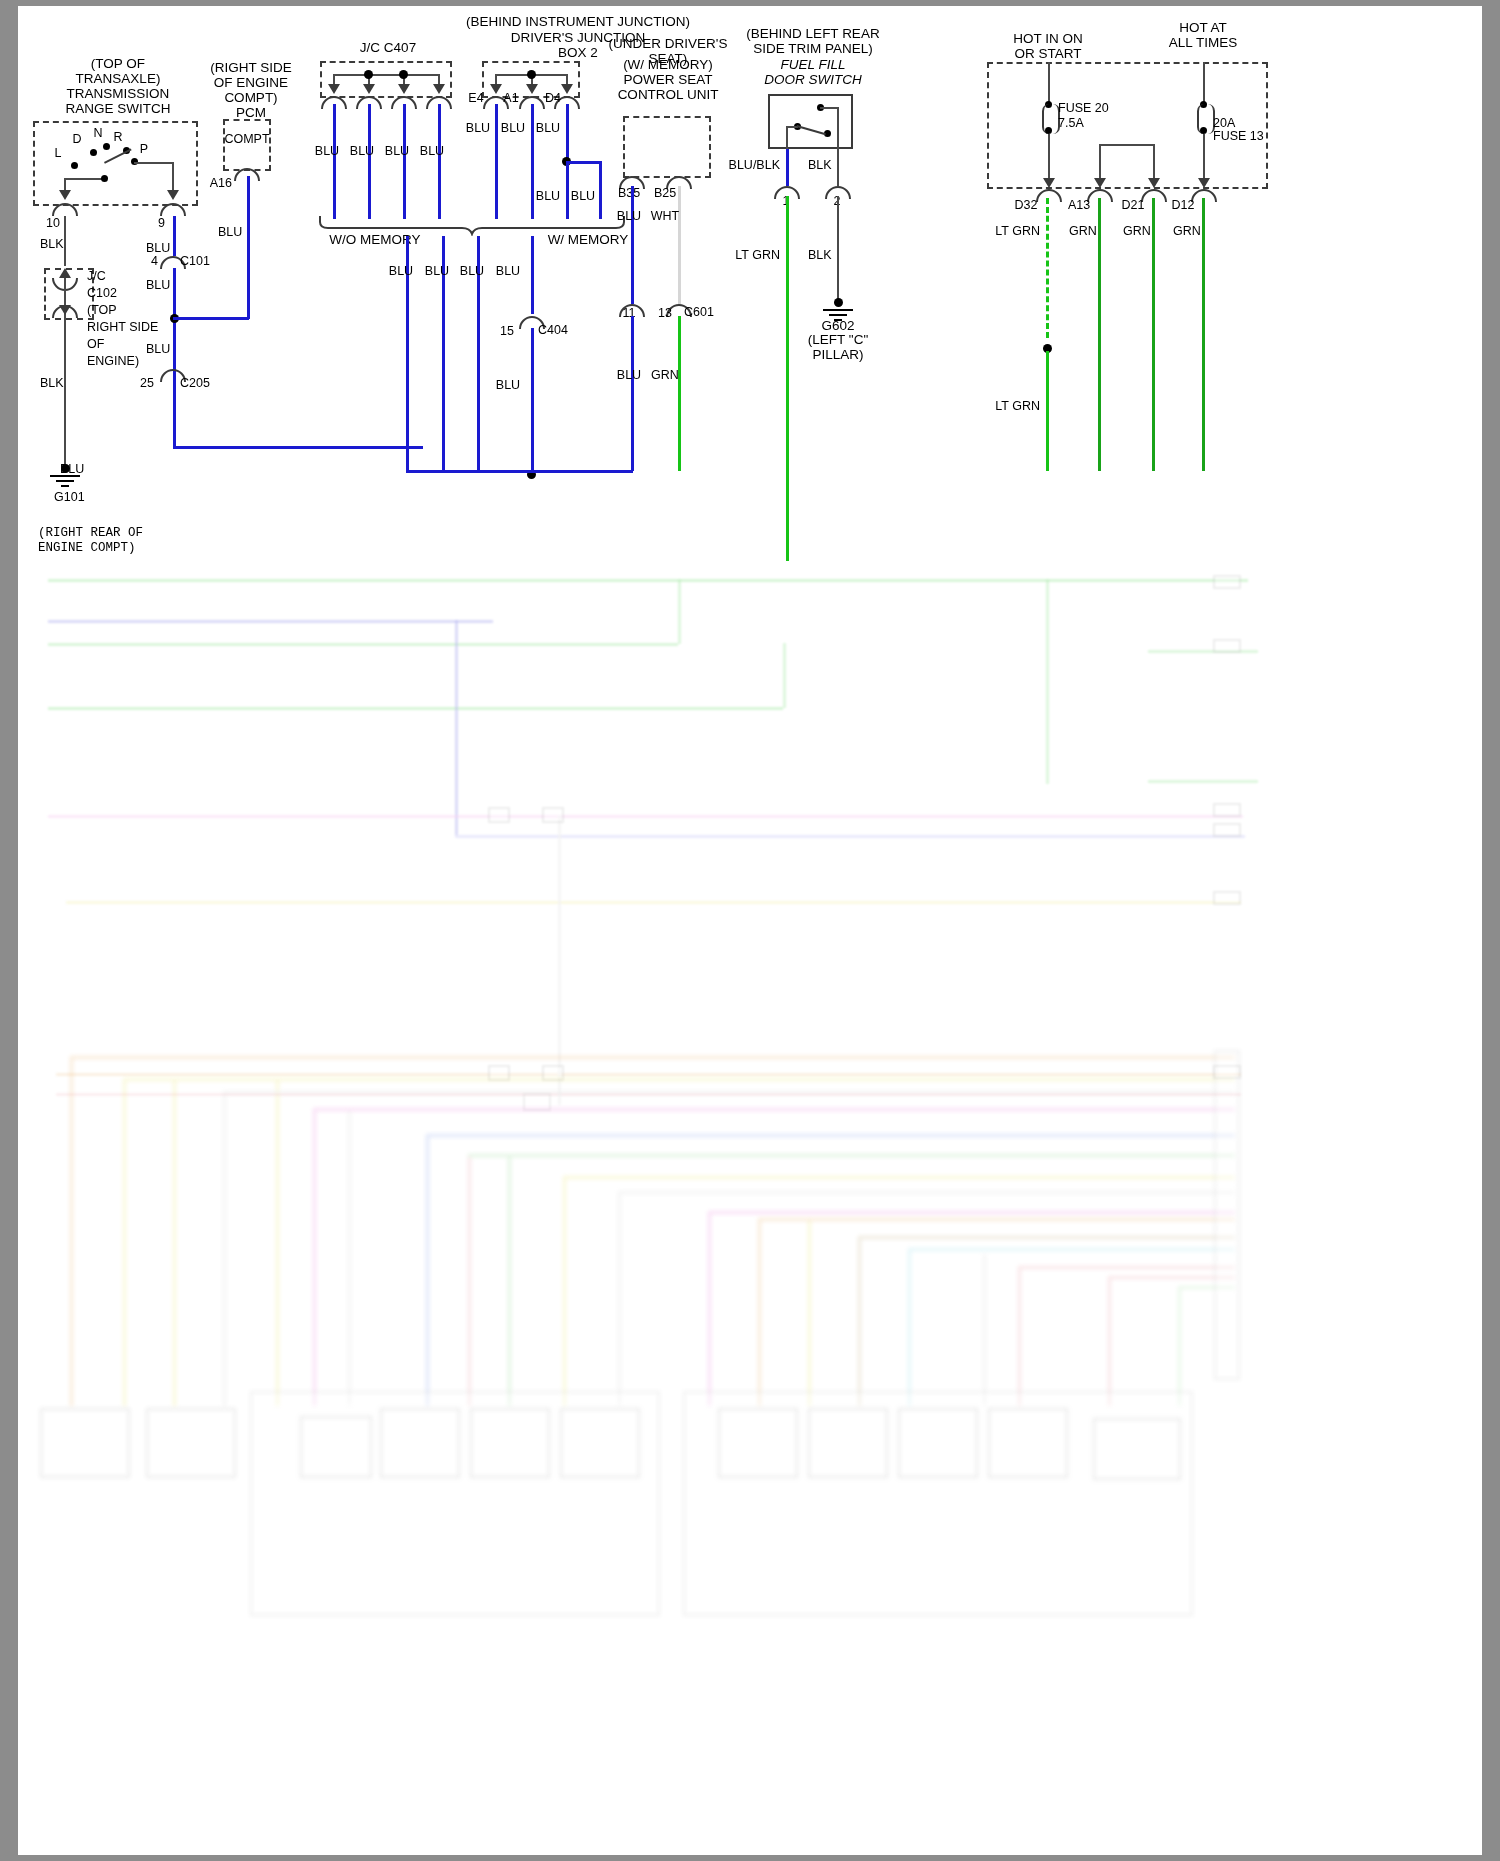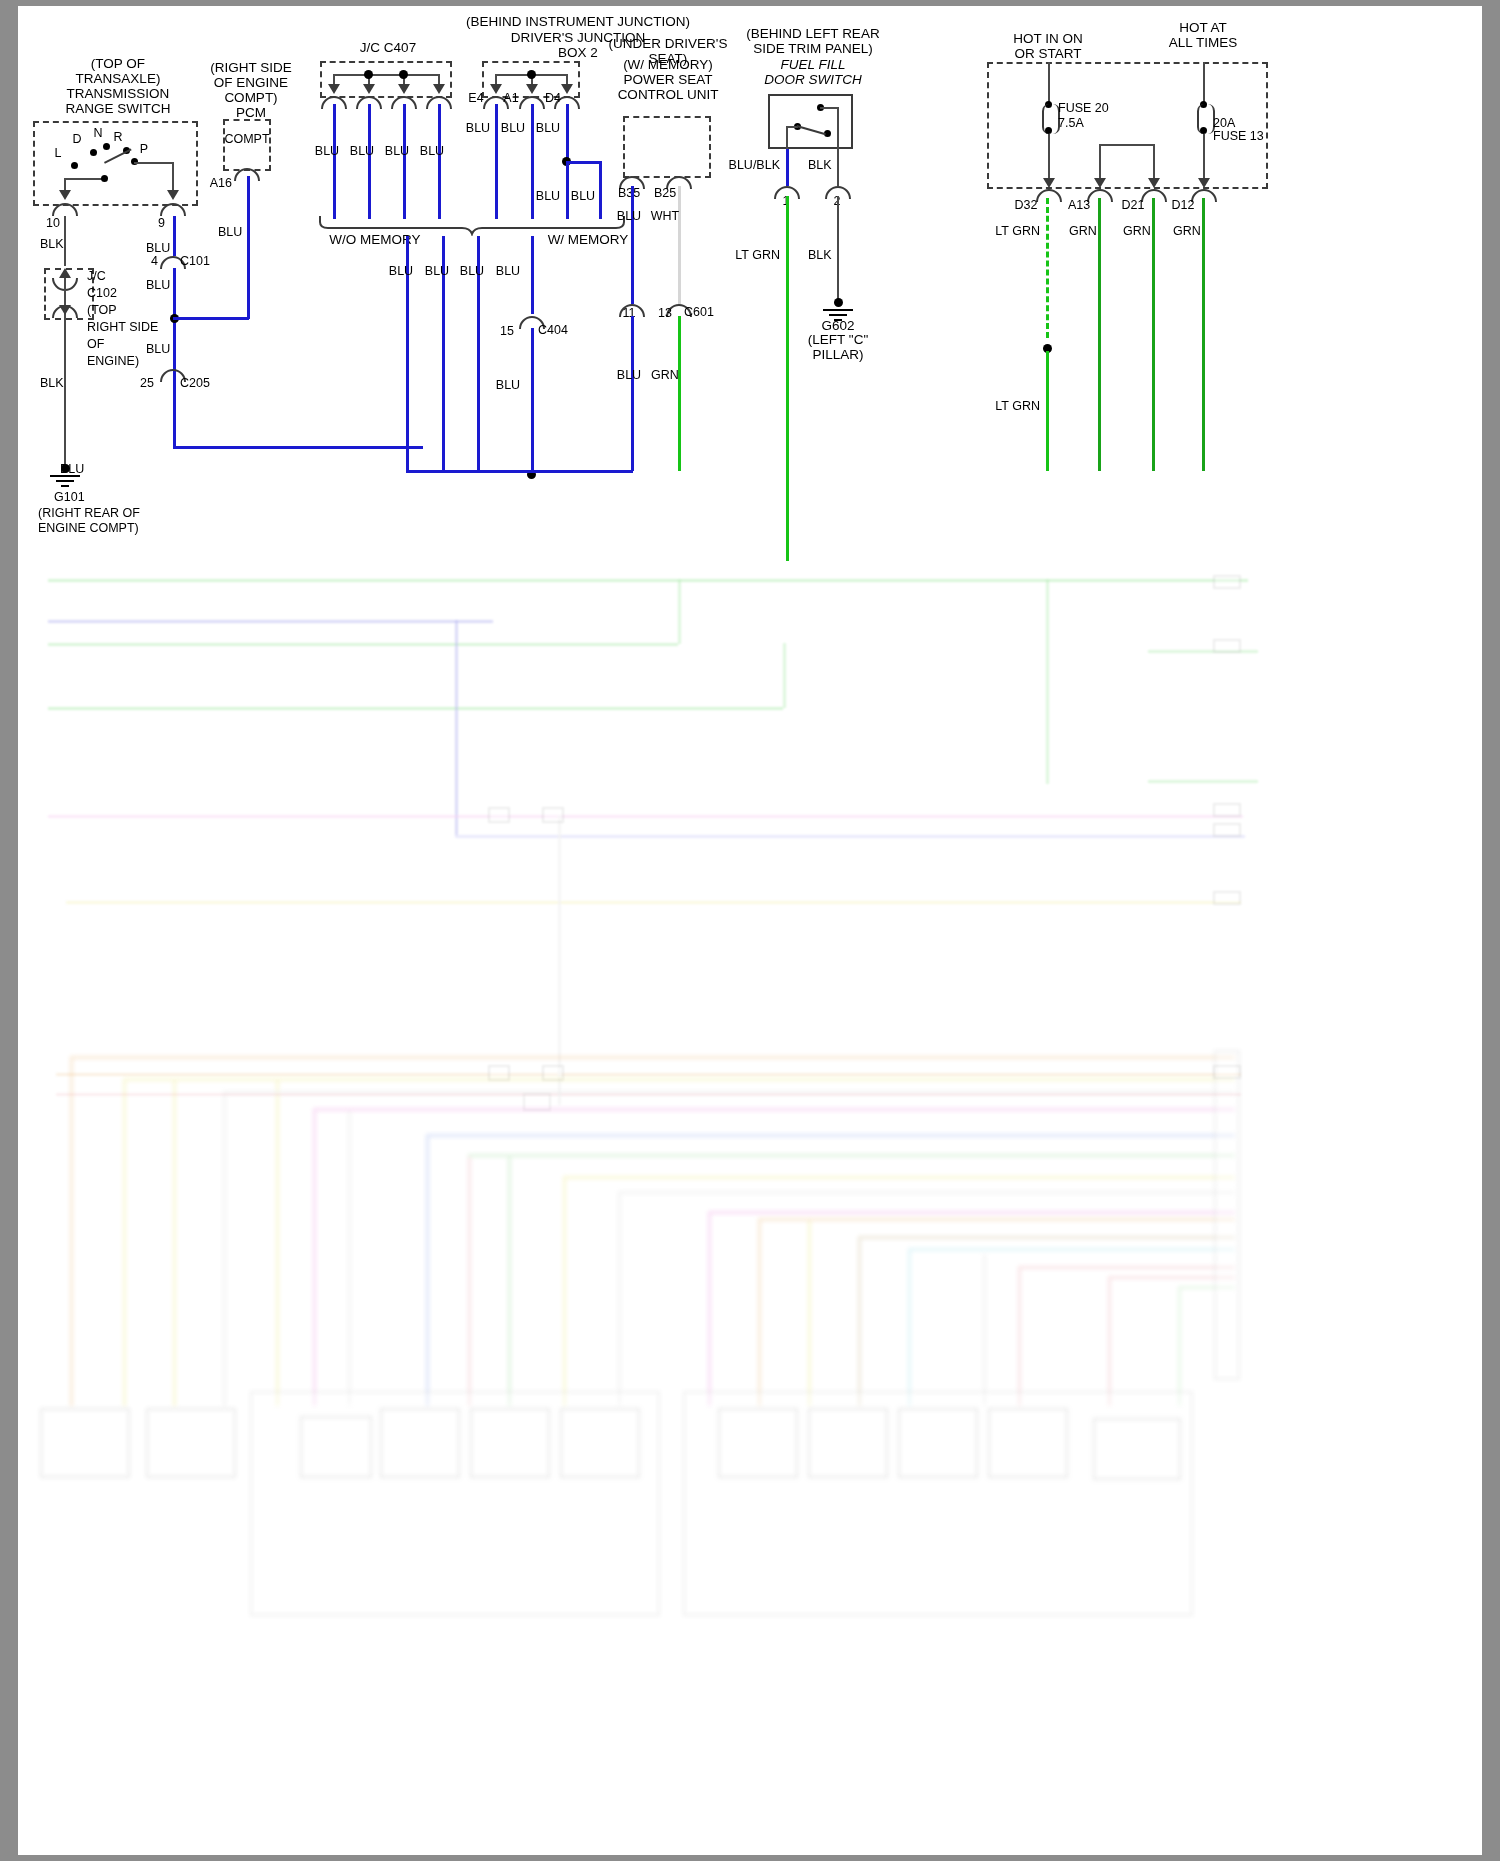--- a/index.html
+++ b/index.html
@@ -101,21 +101,21 @@
 ENGINE)</div>
       <div class="wire v blk w1" style="left:46px;top:310px;height:150px;"></div>
       <div class="lbl l sm" style="left:22px;top:370px;width:40px;">BLK</div>
       <div class="gnd" style="left:30px;top:458px;">
           <div class="b"></div>
           <div class="l1"></div>
           <div class="l2"></div>
           <div class="l3"></div>
         </div>
       <div class="lbl l sm" style="left:36px;top:484px;width:60px;">G101</div>
-      <div class="lbl l sm" style="left:20px;top:500px;width:160px;line-height:15px;">(RIGHT REAR OF
+      <div class="lbl l sm" style="left:20px;top:520px;width:160px;line-height:15px;font-family:Liberation Mono, monospace;">(RIGHT REAR OF
 ENGINE COMPT)</div>
 
       <div class="conn" style="left:142px;top:250px;"></div>
       <div class="lbl r sm" style="left:116px;top:248px;width:24px;">4</div>
       <div class="lbl l sm" style="left:162px;top:248px;width:60px;">C101</div>
       <div class="wire v blu w2" style="left:155px;top:262px;height:118px;"></div>
       <div class="lbl l sm" style="left:128px;top:272px;width:40px;">BLU</div>
       <div class="dot" style="left:152px;top:308px;"></div>
       <div class="lbl l sm" style="left:128px;top:336px;width:40px;">BLU</div>
       <div class="conn" style="left:142px;top:363px;"></div>

